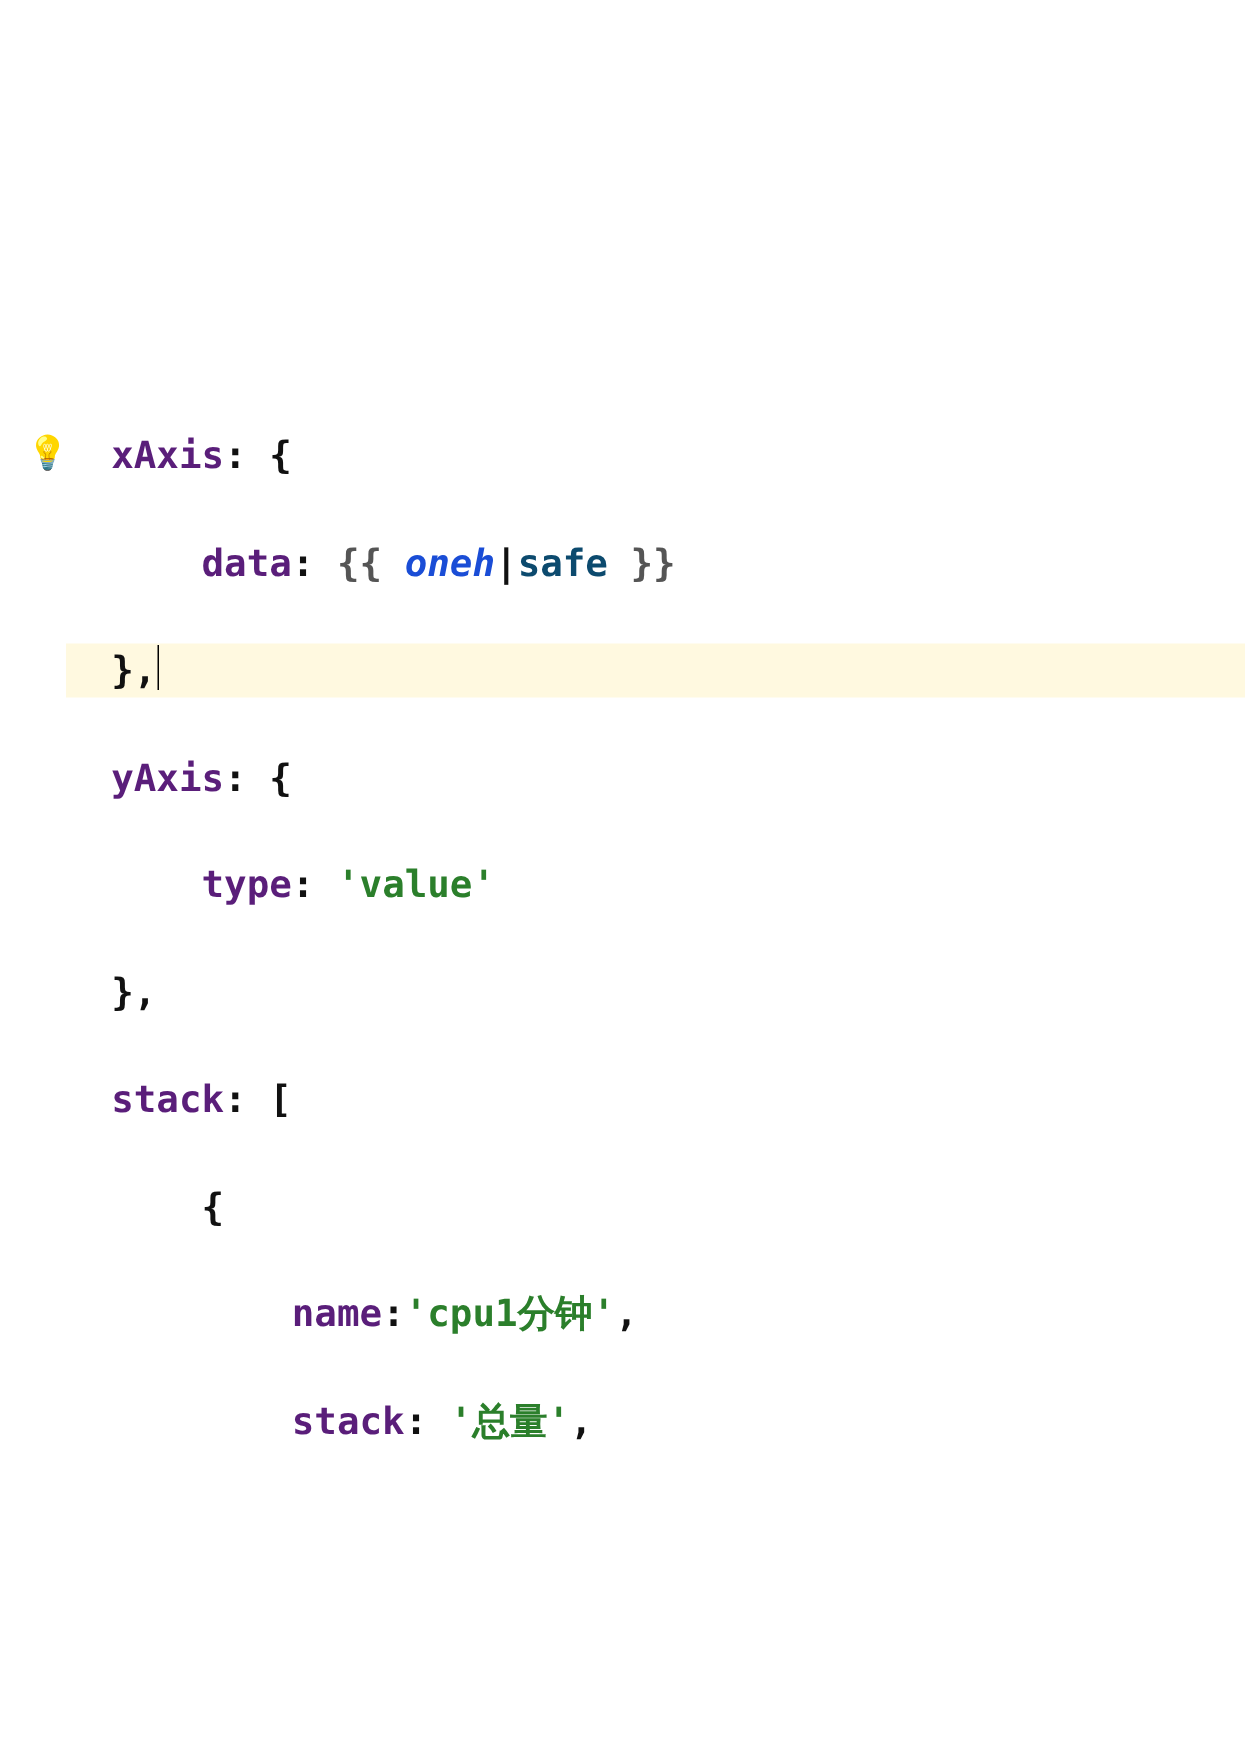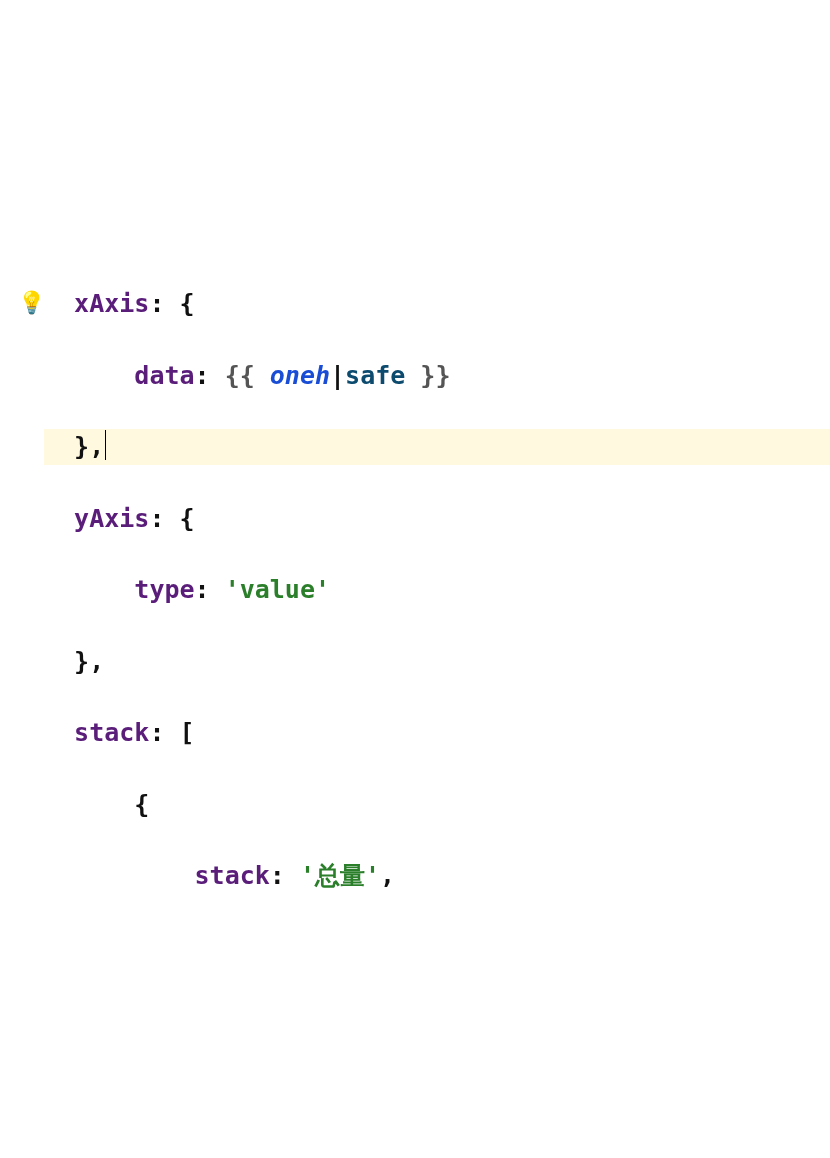--- a/index.html
+++ b/index.html
@@ -68,20 +68,21 @@
   </div>
   <div class="code">
 <div class="line"><span>  </span><span class="c-key">xAxis</span><span class="c-punc">: </span><span class="c-brace">{</span></div>
 <div class="line"><span>  </span><span>    </span><span class="c-key">data</span><span class="c-punc">: </span><span class="c-del">{{ </span><span class="c-var">oneh</span><span class="c-punc">|</span><span class="c-filter">safe</span><span class="c-del"> }}</span></div>
 <div class="line hl"><span>  </span><span class="c-brace">}</span><span class="c-punc">,</span><span class="cursor"></span></div>
 <div class="line"><span>  </span><span class="c-key">yAxis</span><span class="c-punc">: </span><span class="c-brace">{</span></div>
 <div class="line"><span>  </span><span>    </span><span class="c-key">type</span><span class="c-punc">: </span><span class="c-str">'value'</span></div>
 <div class="line"><span>  </span><span class="c-brace">}</span><span class="c-punc">,</span></div>
 <div class="line"><span>  </span><span class="c-key">stack</span><span class="c-punc">: </span><span class="c-brace">[</span></div>
 <div class="line"><span>  </span><span>    </span><span class="c-brace">{</span></div>
+<div class="line"><span>  </span><span>        </span><span class="c-key">name</span><span class="c-punc">:</span><span class="c-str">'cpu1分钟'</span><span class="c-punc">,</span></div>
 <div class="line"><span>  </span><span>        </span><span class="c-key">stack</span><span class="c-punc">: </span><span class="c-str">'总量'</span><span class="c-punc">,</span></div>
 
 
 
 
 
 
 
 
 

